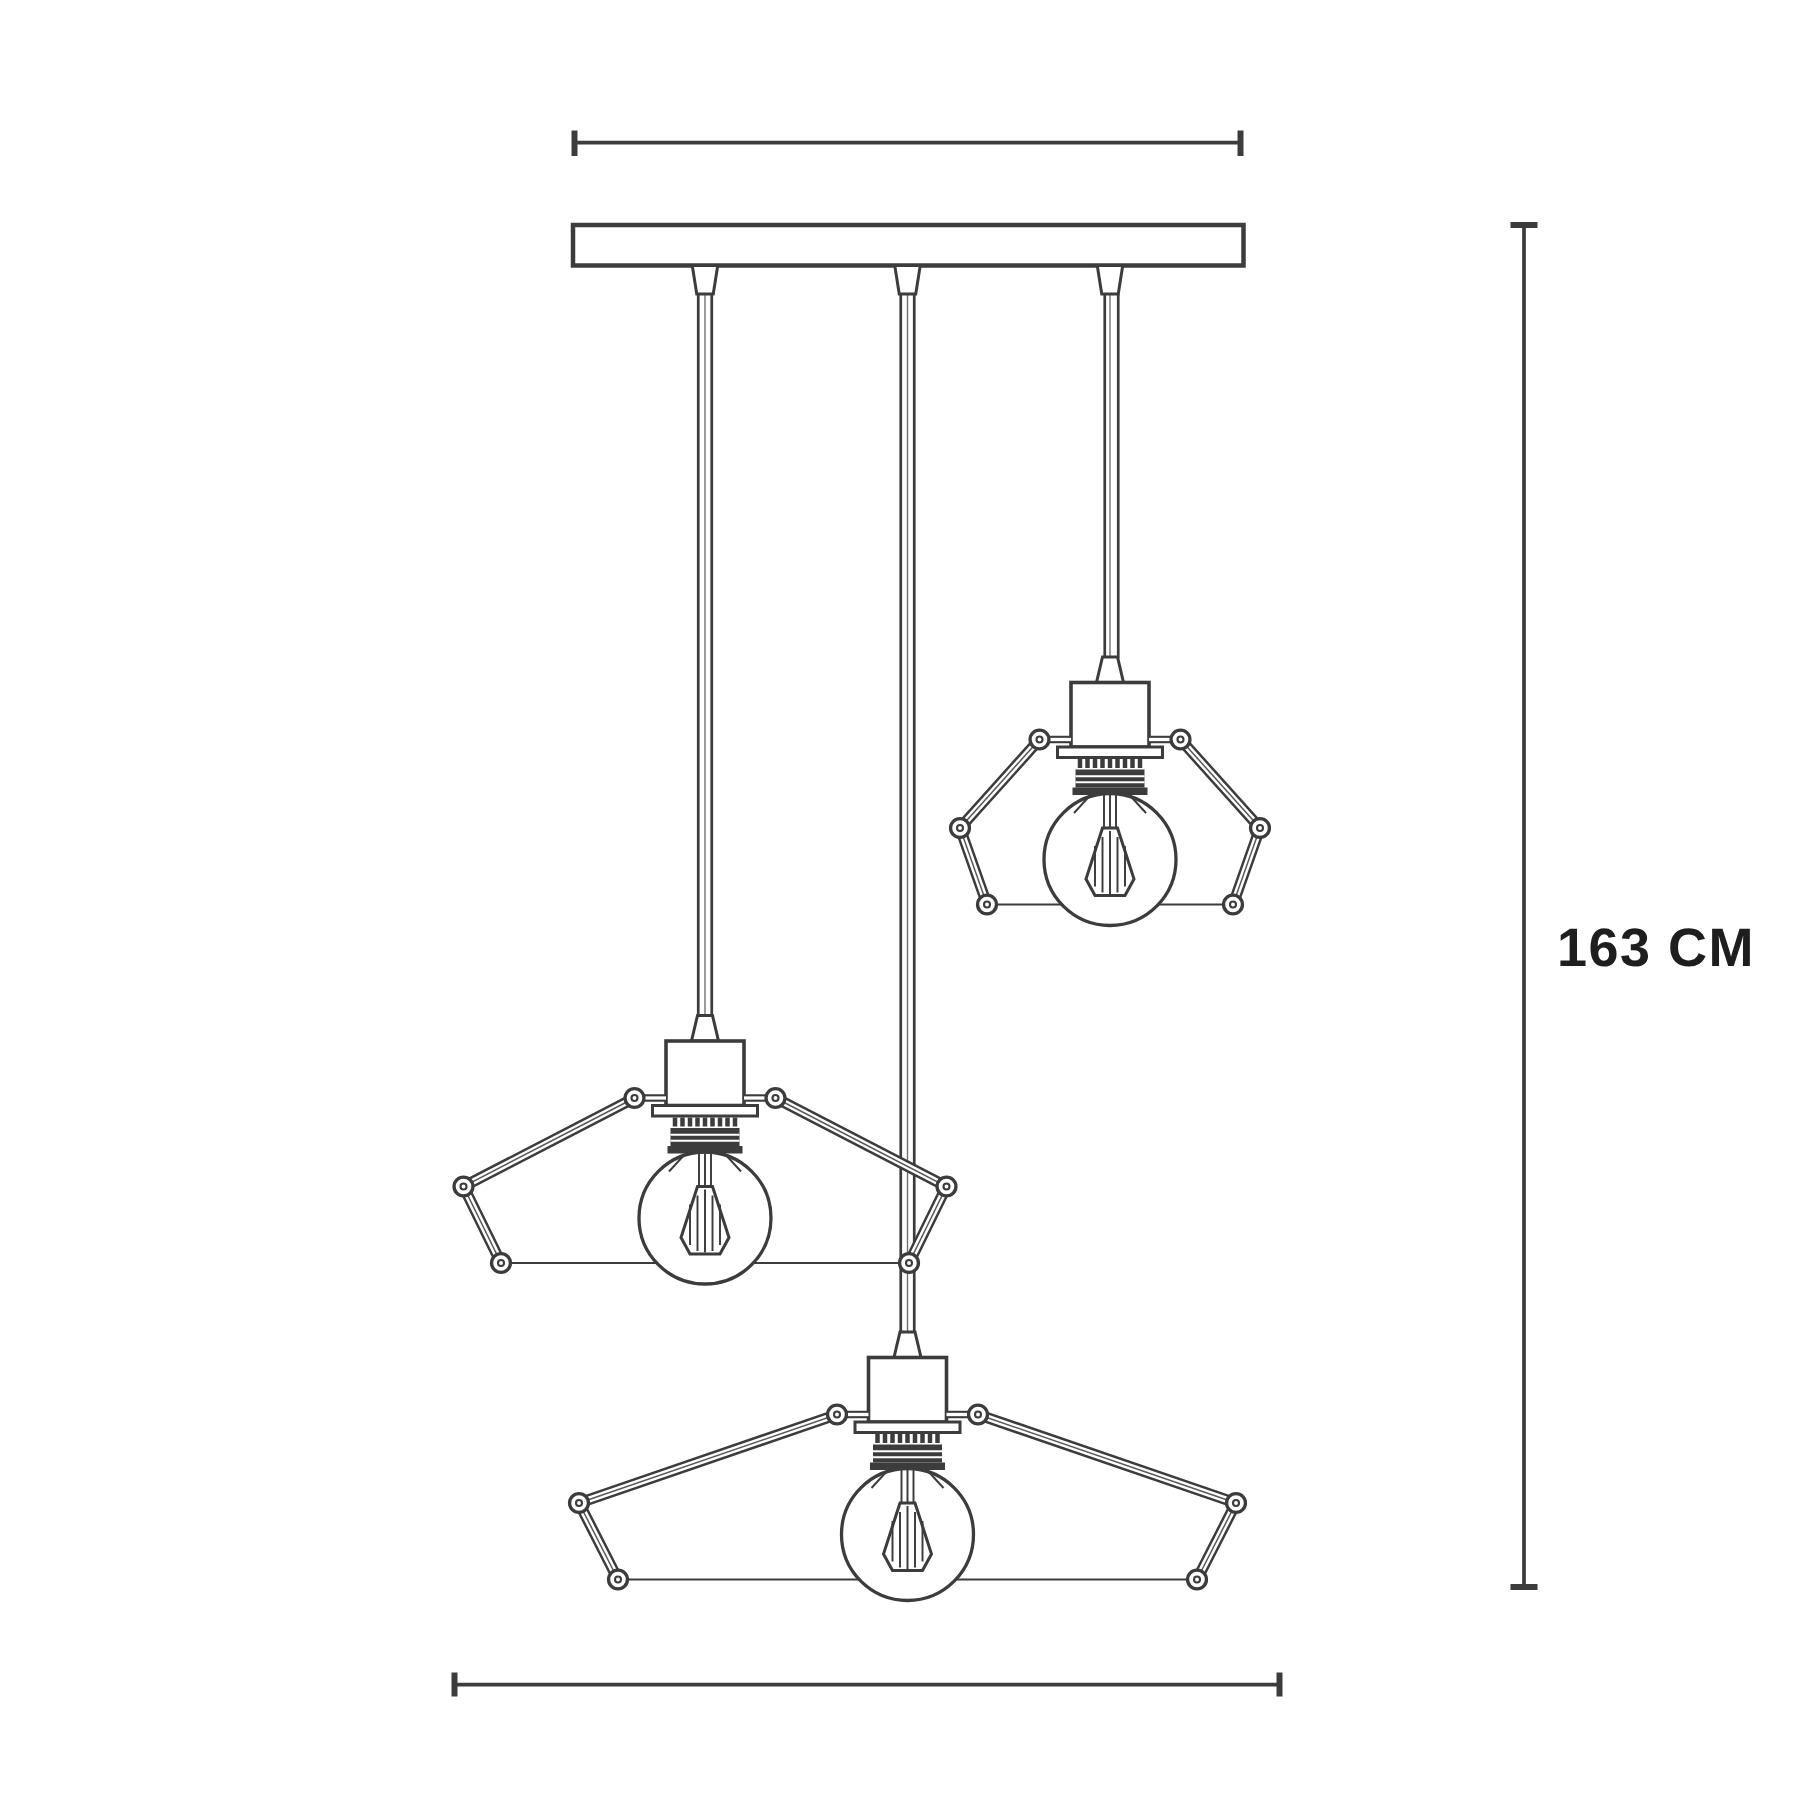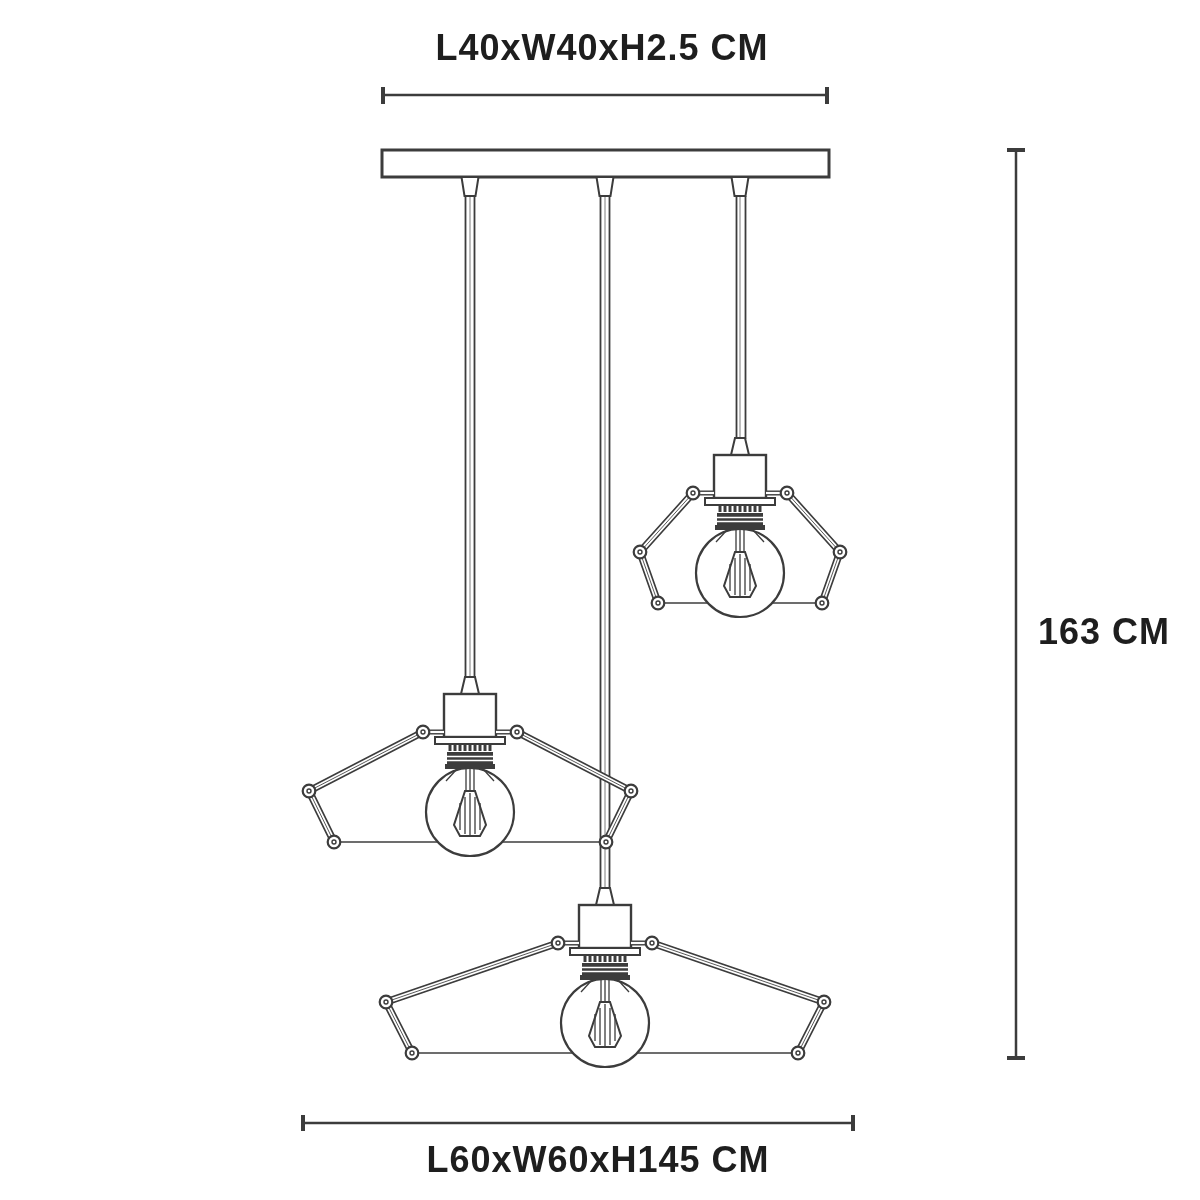--- a/index.html
+++ b/index.html
@@ -275,18 +275,16 @@
         <circle class="ring" cx="824" cy="1002" r="6.3"></circle>
           <circle class="ring-dot" cx="824" cy="1002" r="2"></circle>
         <circle class="ring" cx="412" cy="1053" r="6.3"></circle>
           <circle class="ring-dot" cx="412" cy="1053" r="2"></circle>
         <circle class="ring" cx="798" cy="1053" r="6.3"></circle>
           <circle class="ring-dot" cx="798" cy="1053" r="2"></circle>
       </g>
     </g>
   </svg>
 
-  <div class="dim-label" style="left:352px; top:27px; width:500px;">L40xW40xH2.5 CM</div>
 
   <div class="dim-label" style="left:1034px; top:611px; width:140px;">163 CM</div>
 
-  <div class="dim-label" style="left:348px; top:1139px; width:500px;">L60xW60xH145 CM</div>
 </div>
 
 </body></html>

